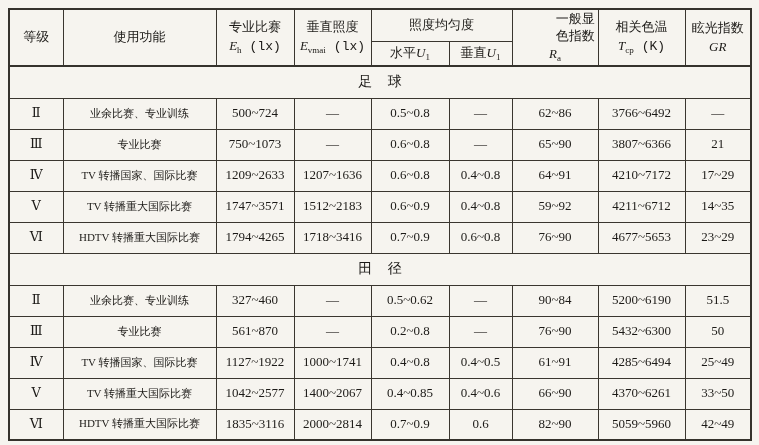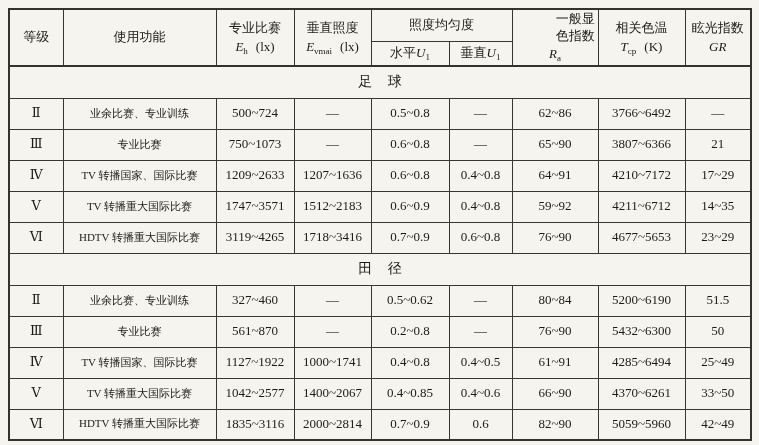--- a/index.html
+++ b/index.html
@@ -50,21 +50,21 @@
     white-space: normal;
     line-height: 1.3;
     margin-left: 40px;
   }
   .sym i, .spec i { font-style: italic; font-family: "Liberation Serif", "DejaVu Serif", serif; }
   .spec sub {
     font-size: 9px;
     vertical-align: -3px;
     line-height: 0;
   }
-  .u { margin-left: 8px; }
+  .u { margin-left: 8px; font-family: Liberation Mono, monospace; }
   .band {
     letter-spacing: 1.1em;
     padding-left: 1.1em;
     font-size: 14px;
   }
   td.fn { font-size: 11px; }
 </style>
 </head>
 <body>
 
@@ -156,39 +156,39 @@
       <td>1512~2183</td>
       <td>0.6~0.9</td>
       <td>0.4~0.8</td>
       <td>59~92</td>
       <td>4211~6712</td>
       <td>14~35</td>
     </tr>
     <tr class="dr">
       <td>Ⅵ</td>
       <td class="fn">HDTV 转播重大国际比赛</td>
-      <td>3119~4265</td>
+      <td>1794~4265</td>
       <td>1718~3416</td>
       <td>0.7~0.9</td>
       <td>0.6~0.8</td>
       <td>76~90</td>
       <td>4677~5653</td>
       <td>23~29</td>
     </tr>
     <tr class="band-row">
       <td colspan="9"><span class="band">田径</span></td>
     </tr>
     <tr class="dr">
       <td>Ⅱ</td>
       <td class="fn">业余比赛、专业训练</td>
       <td>327~460</td>
       <td>—</td>
       <td>0.5~0.62</td>
       <td>—</td>
-      <td>80~84</td>
+      <td>90~84</td>
       <td>5200~6190</td>
       <td>51.5</td>
     </tr>
     <tr class="dr">
       <td>Ⅲ</td>
       <td class="fn">专业比赛</td>
       <td>561~870</td>
       <td>—</td>
       <td>0.2~0.8</td>
       <td>—</td>

